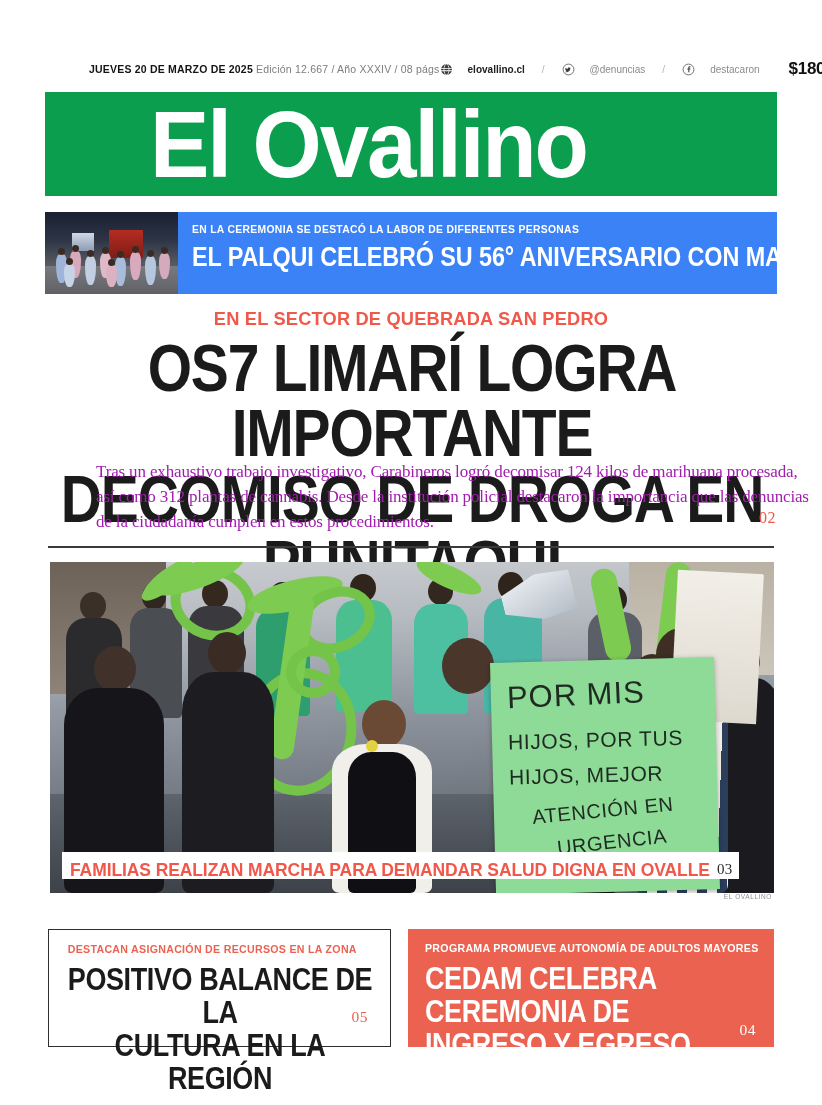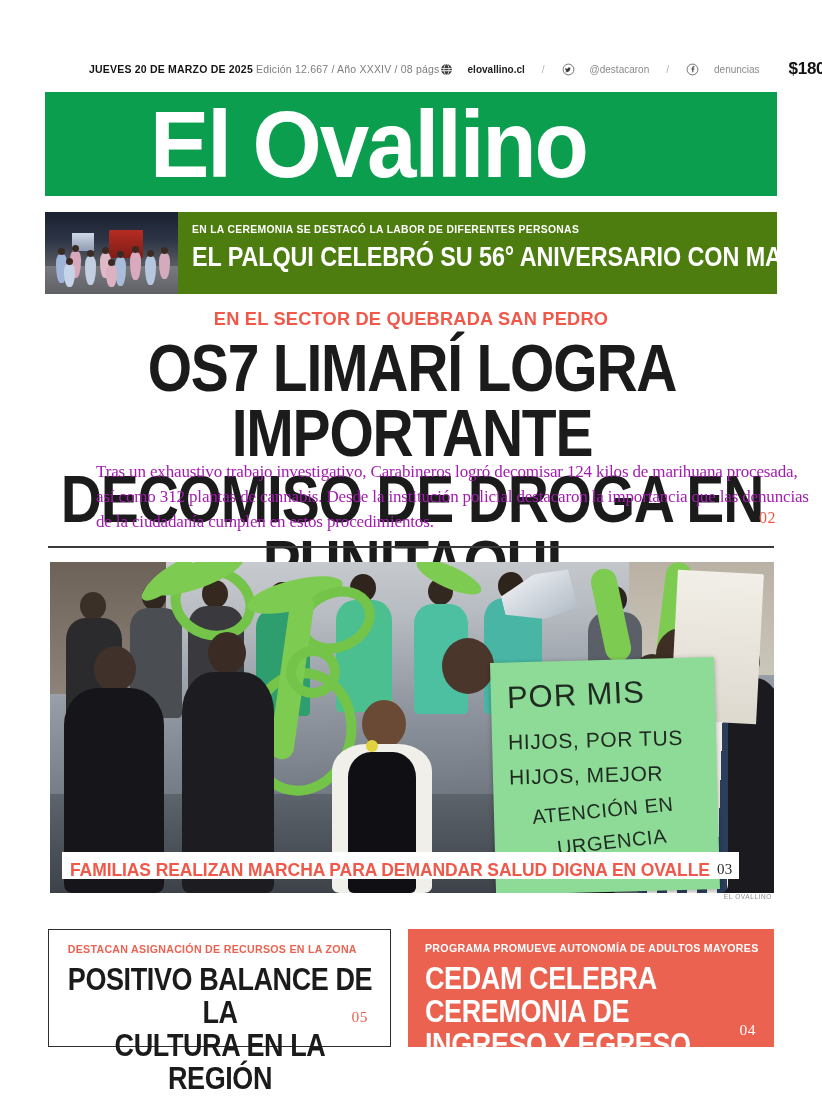--- a/index.html
+++ b/index.html
@@ -43,21 +43,21 @@
     letter-spacing: -2px;
     line-height: 1;
     margin-left: 105px;
     transform: scaleX(1.06) scaleY(1.13);
     transform-origin: left center;
   }
 
   
   .promo {
     position: absolute; left: 45px; top: 212px; width: 732px; height: 82px;
-    display: flex; background: #4d7c0f;
+    display: flex; background: #3b82f6;
   }
   .promo-photo { width: 133px; height: 82px; position: relative; overflow:hidden;
                  background: #1d2433; flex: 0 0 133px; }
   .promo-photo .sky { position:absolute; inset:0;
         background: linear-gradient(180deg,#1a2130 0%, #2c3446 34%, #55585e 62%, #6e7076 100%); }
   .promo-photo .stage { position:absolute; left:48%; top:22%; width:26%; height:34%;
         background: linear-gradient(180deg,#b52c22,#7e1d16); border-radius:1px; }
   .promo-photo .screen { position:absolute; left:20%; top:26%; width:17%; height:22%;
         background: linear-gradient(180deg,#cfd8e6,#8e9db3); }
   .promo-photo .ground { position:absolute; left:0; bottom:0; width:100%; height:34%;
@@ -216,29 +216,29 @@
           </svg>
       </span>
       <span class="soc-site">elovallino.cl</span>
       <span class="soc-sep">/</span>
       <span class="soc-ico">
         <svg viewBox="0 0 24 24" fill="none" stroke="currentColor" stroke-width="1.3">
             <circle cx="12" cy="12" r="10"></circle>
             <path d="M17 8.4c-.5.25-1 .4-1.6.48.58-.35 1-.9 1.22-1.55-.54.33-1.14.56-1.78.69A2.78 2.78 0 0 0 10 10.4c0 .22.02.44.07.64A7.9 7.9 0 0 1 4.6 8.1a2.8 2.8 0 0 0 .86 3.7c-.45-.01-.88-.14-1.25-.35v.04c0 1.34.95 2.46 2.22 2.72-.23.06-.48.1-.73.1-.18 0-.35-.02-.52-.05a2.79 2.79 0 0 0 2.6 1.93A5.6 5.6 0 0 1 3.5 17.3c1.27.81 2.77 1.28 4.38 1.28 5.26 0 8.13-4.35 8.13-8.13l-.01-.37c.56-.4 1.04-.9 1.43-1.47z" fill="currentColor" stroke="none" transform="scale(0.78) translate(3.4,3.2)"></path>
           </svg>
       </span>
-      <span class="soc-txt">@destacaron</span>
+      <span class="soc-txt">@denuncias</span>
       <span class="soc-sep">/</span>
       <span class="soc-ico">
         <svg viewBox="0 0 24 24" fill="none" stroke="currentColor" stroke-width="1.3">
             <circle cx="12" cy="12" r="10"></circle>
             <path d="M13.6 12.2h1.7l.26-2h-1.96V8.9c0-.58.16-.97 1-.97h1.06V6.14c-.18-.02-.8-.08-1.52-.08-1.5 0-2.53.92-2.53 2.6v1.46H9.9v2h1.7v5.1h2z" fill="currentColor" stroke="none"></path>
           </svg>
       </span>
-      <span class="soc-txt">denuncias</span>
+      <span class="soc-txt">destacaron</span>
       <span class="price">$180</span>
     </div>
   </div>
 
   <div class="masthead">
     <div class="masthead-logo">El Ovallino</div>
   </div>
 
   <div class="promo">
     <div class="promo-photo">

